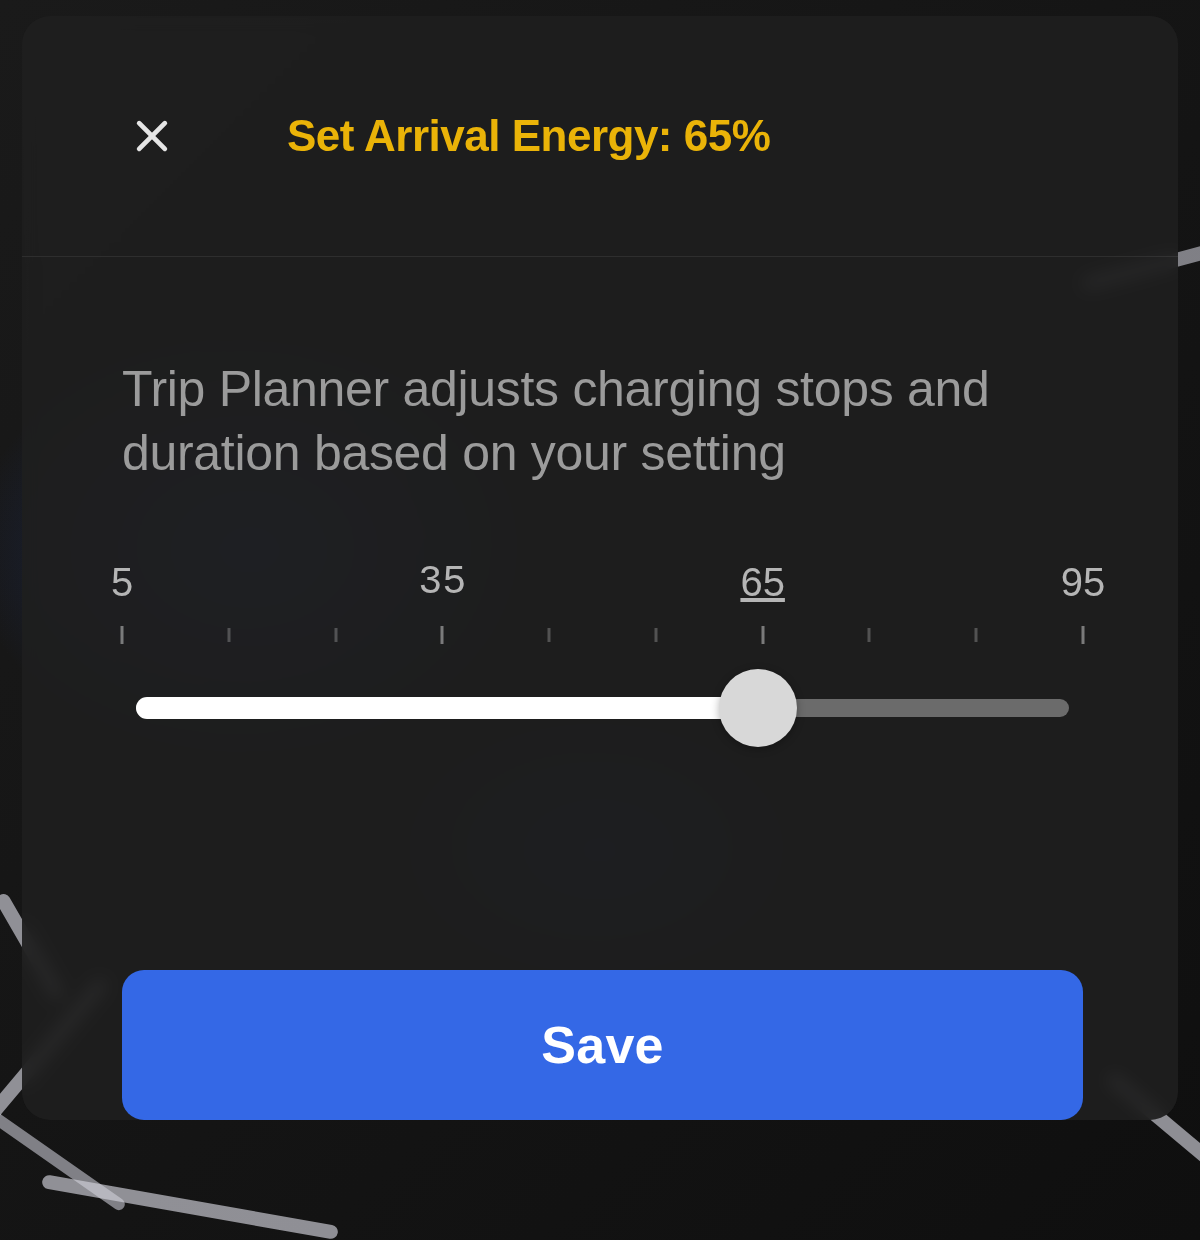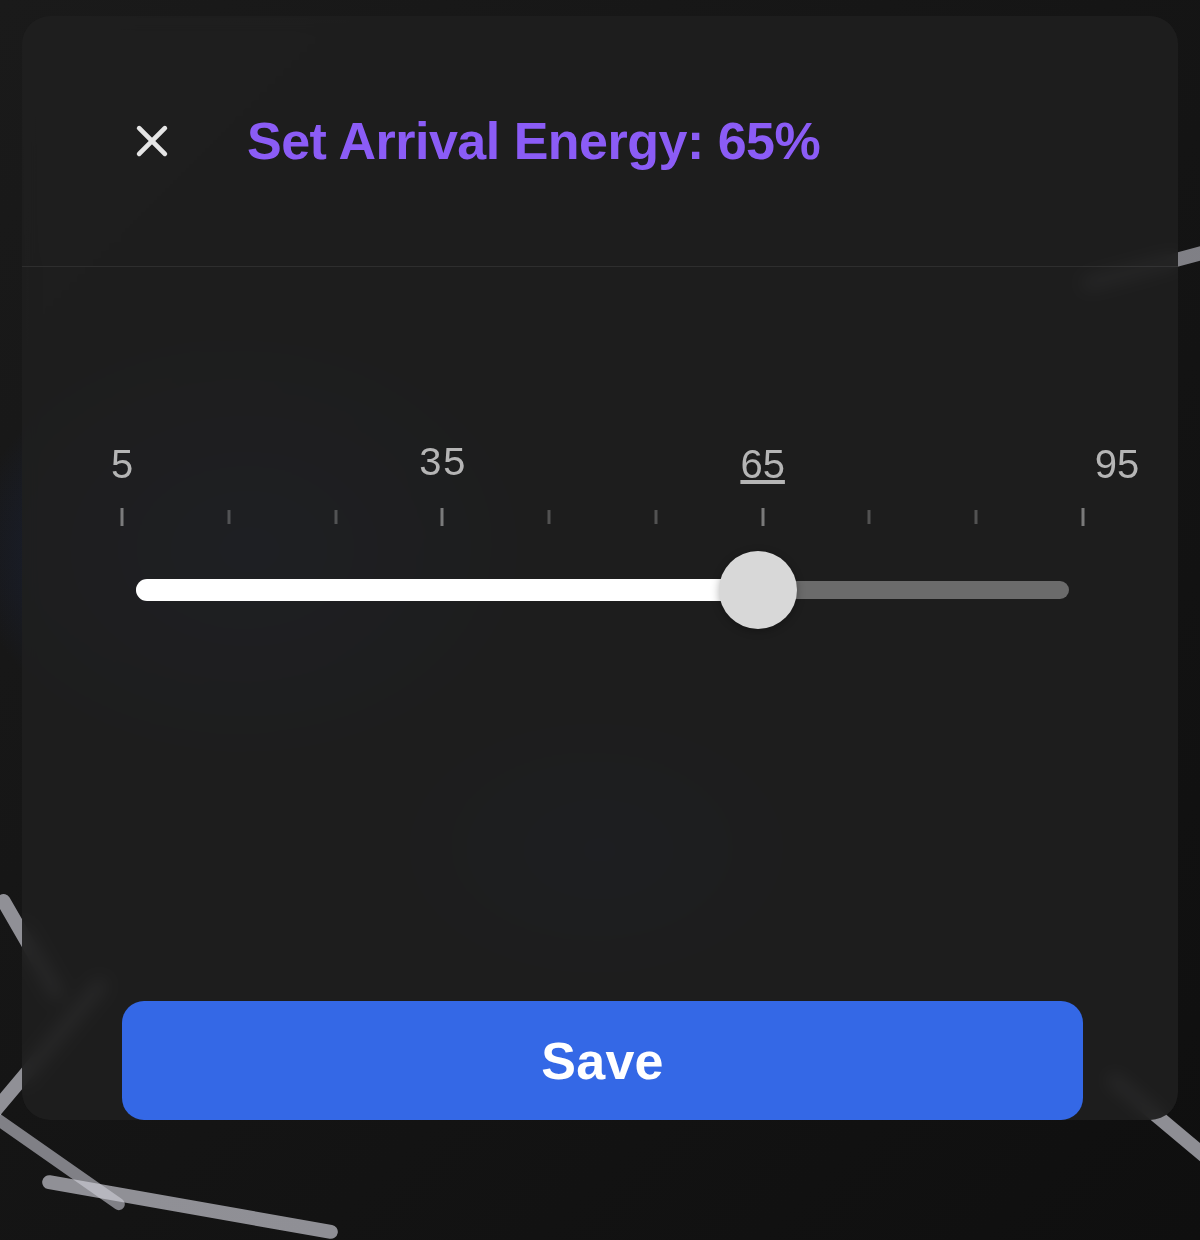--- a/index.html
+++ b/index.html
@@ -93,24 +93,25 @@
       cursor: pointer;
       flex-shrink: 0;
     }
     
     .close-btn svg {
       width: 44px;
       height: 44px;
     }
     
     .title {
-      color: #8b5cf6;
-      font-size: 52px;
+      color: #eab308;
+      font-size: 44px;
       font-weight: 600;
       letter-spacing: -0.5px;
+      margin-left: 40px;
     }
     
     .content {
       padding: 100px 95px 0 100px;
       flex: 1;
     }
     
     .description {
       color: #9b9b9b;
       font-size: 50px;
@@ -193,21 +194,21 @@
       background: #d8d8d8;
       border-radius: 50%;
       top: 50%;
       transform: translate(-50%, -50%);
       box-shadow: 0 2px 8px rgba(0,0,0,0.3);
       cursor: grab;
     }
     
     .save-btn {
       margin: 130px 95px 0 100px;
-      height: 119px;
+      height: 150px;
       background: #3468e6;
       border-radius: 22px;
       display: flex;
       align-items: center;
       justify-content: center;
       color: #ffffff;
       font-size: 52px;
       font-weight: 600;
       cursor: pointer;
       letter-spacing: 0.3px;
@@ -229,27 +230,28 @@
     <div class="close-btn">
       <svg viewBox="0 0 24 24" fill="none" stroke="#e5e5e5" stroke-width="2.6" stroke-linecap="round">
         <line x1="5" y1="5" x2="19" y2="19"></line>
         <line x1="19" y1="5" x2="5" y2="19"></line>
       </svg>
     </div>
     <div class="title">Set Arrival Energy: 65%</div>
   </div>
 
   <div class="content">
+    <div class="description">Trip Planner adjusts charging stops and duration based on your setting</div>
 
     <div class="slider-region">
       <div class="tick-labels" id="tick-labels">
           <div class="tick-label" style="left: 0%;">5</div>
           <div class="tick-label" style="left: 33.3333%; font-family: Liberation Mono, monospace;">35</div>
           <div class="tick-label" style="left: 66.6667%; text-decoration: underline;">65</div>
-          <div class="tick-label" style="left: 100%; margin-left: 34px;">95</div>
+          <div class="tick-label" style="left: 100%;">95</div>
         </div>
       <div class="ticks" id="ticks">
           <div class="tick major" style="left: 0%;"></div>
           <div class="tick major" style="left: 33.3333%;"></div>
           <div class="tick major" style="left: 66.6667%;"></div>
           <div class="tick major" style="left: 100%;"></div>
           <div class="tick" style="left: 11.1111%;"></div>
           <div class="tick" style="left: 22.2222%;"></div>
           <div class="tick" style="left: 44.4444%;"></div>
           <div class="tick" style="left: 55.5556%;"></div>

